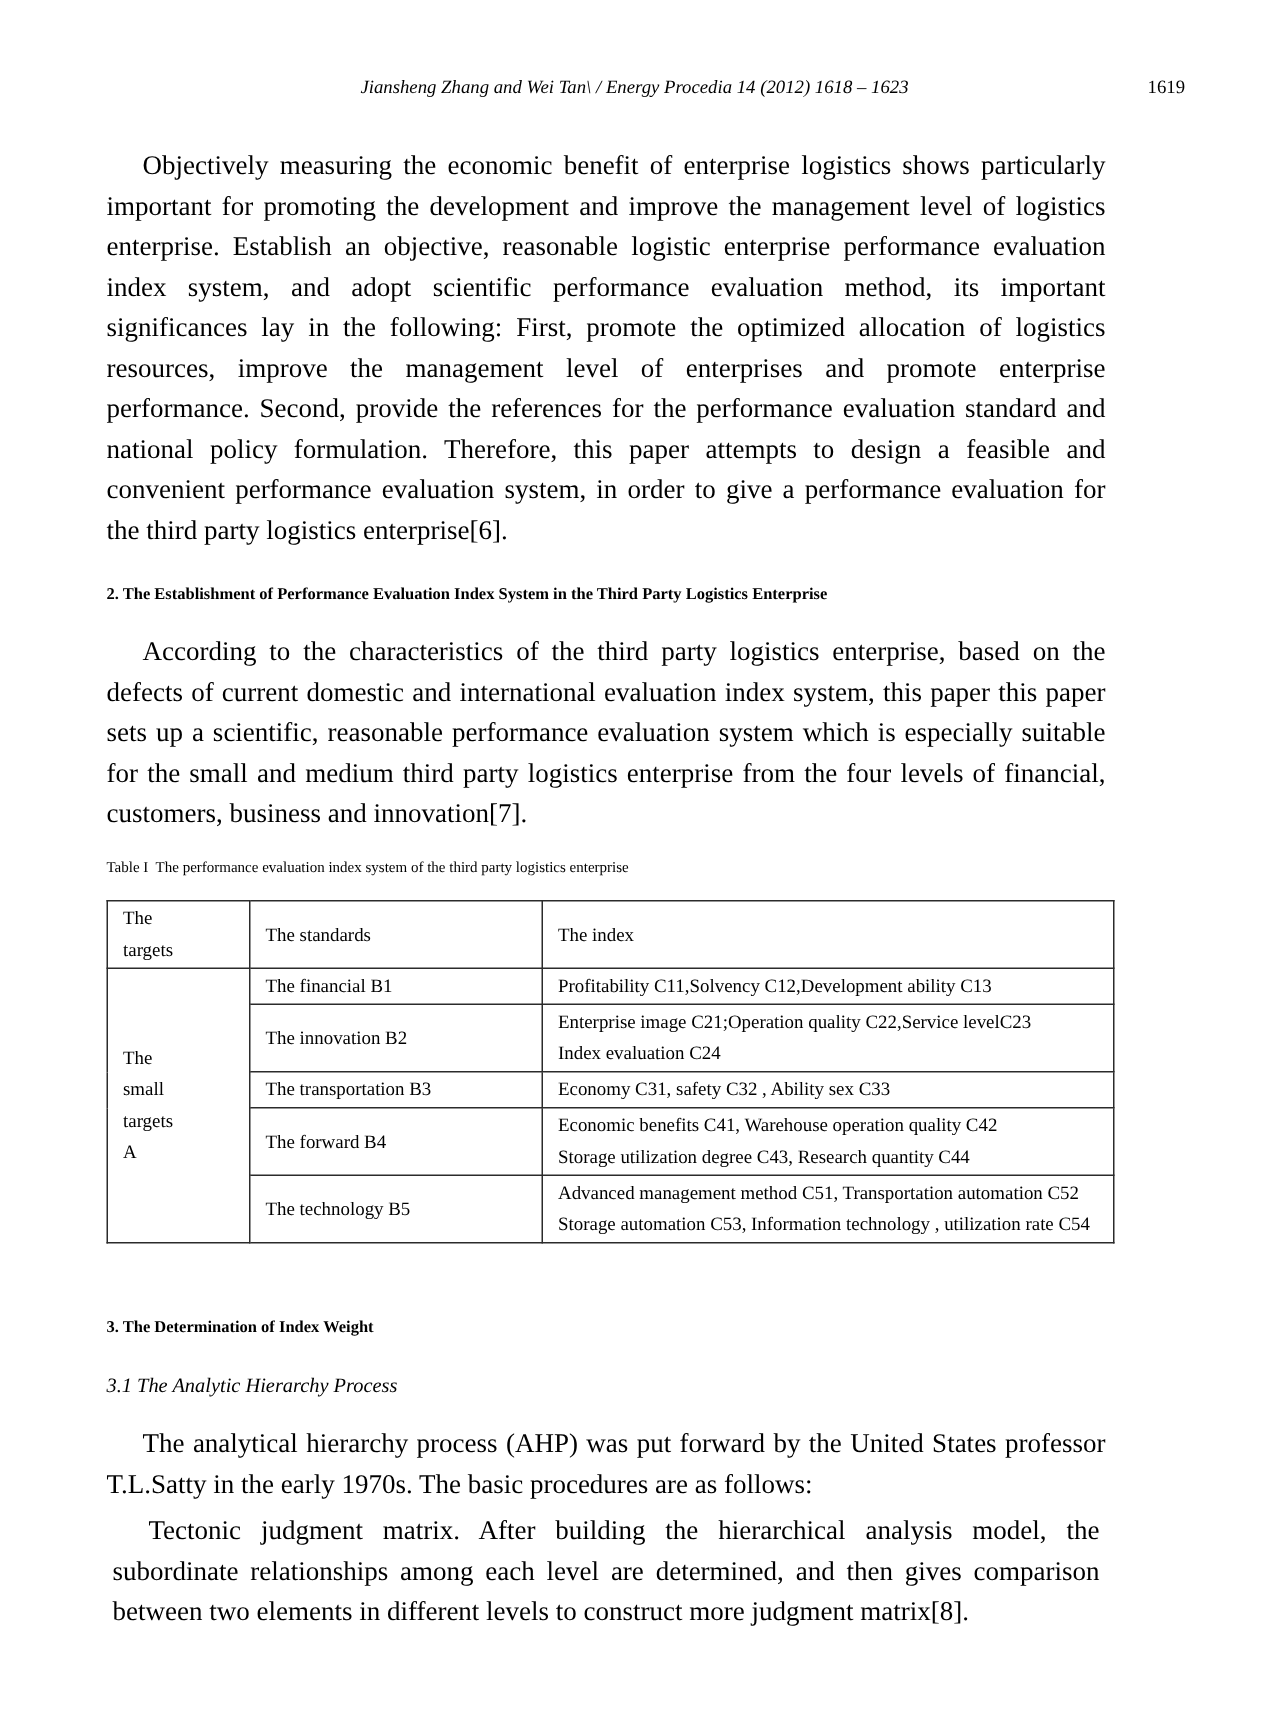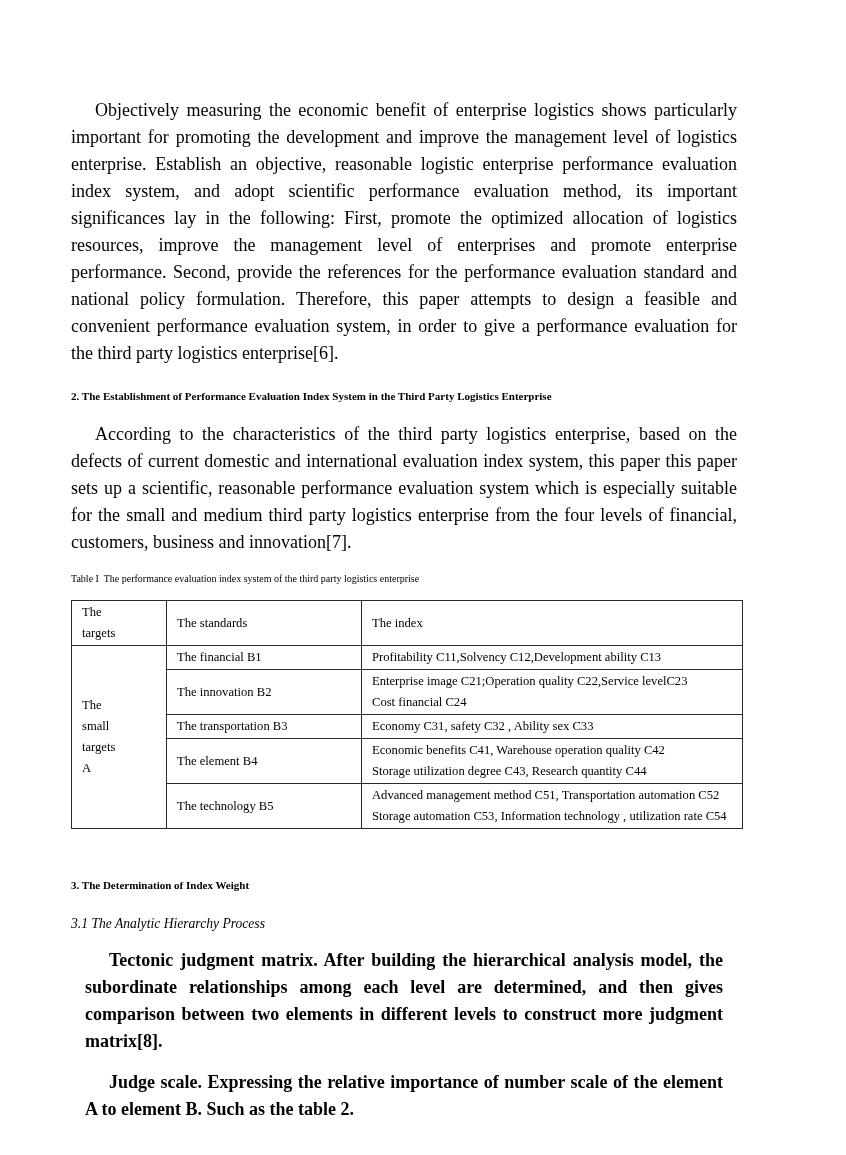--- a/index.html
+++ b/index.html
@@ -31,21 +31,21 @@
   .sec-heading {
     margin: 20px 0 15px 0;
     font-size: 11px; line-height: 19px; font-weight: bold;
   }
   .sec-heading.h3 { margin: 47px 0 0 0; }
   .subsec-heading {
     margin: 20px 0 0 0;
     font-size: 13.6px; line-height: 18px; font-style: italic;
   }
   .p-first { margin-top: 16px; }
-  .tight { margin: 14px; font-weight: bold; }
+  .tight { margin: 4px; }
 
   .table-caption {
     margin: 15px 0 14px 0;
     font-size: 10px; line-height: 15px;
     white-space: pre-wrap;
   }
 
   table.idx-table { border-collapse: collapse; width: 671px; font-size: 12.6px; table-layout: fixed; }
   table.idx-table td {
     border: 1px solid #2b2b2b;
@@ -58,20 +58,24 @@
   col.c2 { width: 195px; }
   col.c3 { width: 381px; }
   td.pre { white-space: pre-line; line-height: 22px; }
   .ln { line-height: 21px; }
 </style>
 </head>
 <body>
 
 <div class="page">
 
+  <div class="pg-header">
+    <span class="citation">Jiansheng Zhang and Wei Tan\ / Energy Procedia 14 (2012) 1618 – 1623</span>
+    <span class="pageno">1619</span>
+  </div>
 
   <div class="content">
 
     <p class="body-text">Objectively measuring the economic benefit of enterprise logistics shows particularly important for promoting the development and improve the management level of logistics enterprise. Establish an objective, reasonable logistic enterprise performance evaluation index system, and adopt scientific performance evaluation method, its important significances lay in the following: First, promote the optimized allocation of logistics resources, improve the management level of enterprises and promote enterprise performance. Second, provide the references for the performance evaluation standard and national policy formulation. Therefore, this paper attempts to design a feasible and convenient performance evaluation system, in order to give a performance evaluation for the third party logistics enterprise[6].</p>
 
     <h2 class="sec-heading">2. The Establishment of Performance Evaluation Index System in the Third Party Logistics Enterprise</h2>
 
     <p class="body-text">According to the characteristics of the third party logistics enterprise, based on the defects of current domestic and international evaluation index system, this paper this paper sets up a scientific, reasonable performance evaluation system which is especially suitable for the small and medium third party logistics enterprise from the four levels of financial, customers, business and innovation[7].</p>
 
     <div class="table-caption">Table I  The performance evaluation index system of the third party logistics enterprise</div>
@@ -98,50 +102,50 @@
           <td>The financial B1</td>
           <td>
             <div class="ln">Profitability C11,Solvency C12,Development ability C13</div>
           </td>
         </tr>
 
         <tr>
           <td>The innovation B2</td>
           <td>
             <div class="ln">Enterprise image C21;Operation quality C22,Service levelC23</div>
-            <div class="ln">Cost financial C24</div>
+            <div class="ln">Index evaluation C24</div>
           </td>
         </tr>
 
         <tr>
           <td>The transportation B3</td>
           <td>
             <div class="ln">Economy C31, safety C32 , Ability sex C33</div>
           </td>
         </tr>
 
         <tr>
-          <td>The element B4</td>
+          <td>The forward B4</td>
           <td>
             <div class="ln">Economic benefits C41, Warehouse operation quality C42</div>
             <div class="ln">Storage utilization degree C43, Research quantity C44</div>
           </td>
         </tr>
 
         <tr>
           <td>The technology B5</td>
           <td>
             <div class="ln">Advanced management method C51, Transportation automation C52</div>
             <div class="ln">Storage automation C53, Information technology , utilization rate C54</div>
           </td>
         </tr>
       </tbody>
     </table>
 
     <h2 class="sec-heading h3">3. The Determination of Index Weight</h2>
 
     <div class="subsec-heading">3.1 The Analytic Hierarchy Process</div>
 
+    <p class="body-text p-first">The analytical hierarchy process (AHP) was put forward by the United States professor T.L.Satty in the early 1970s. The basic procedures are as follows:</p>
     <p class="body-text tight">Tectonic judgment matrix. After building the hierarchical analysis model, the subordinate relationships among each level are determined, and then gives comparison between two elements in different levels to construct more judgment matrix[8].</p>
-    <p class="body-text tight">Judge scale. Expressing the relative importance of number scale of the element A to element B. Such as the table 2.</p>
 
   </div>
 </div>
 
 </body></html>

